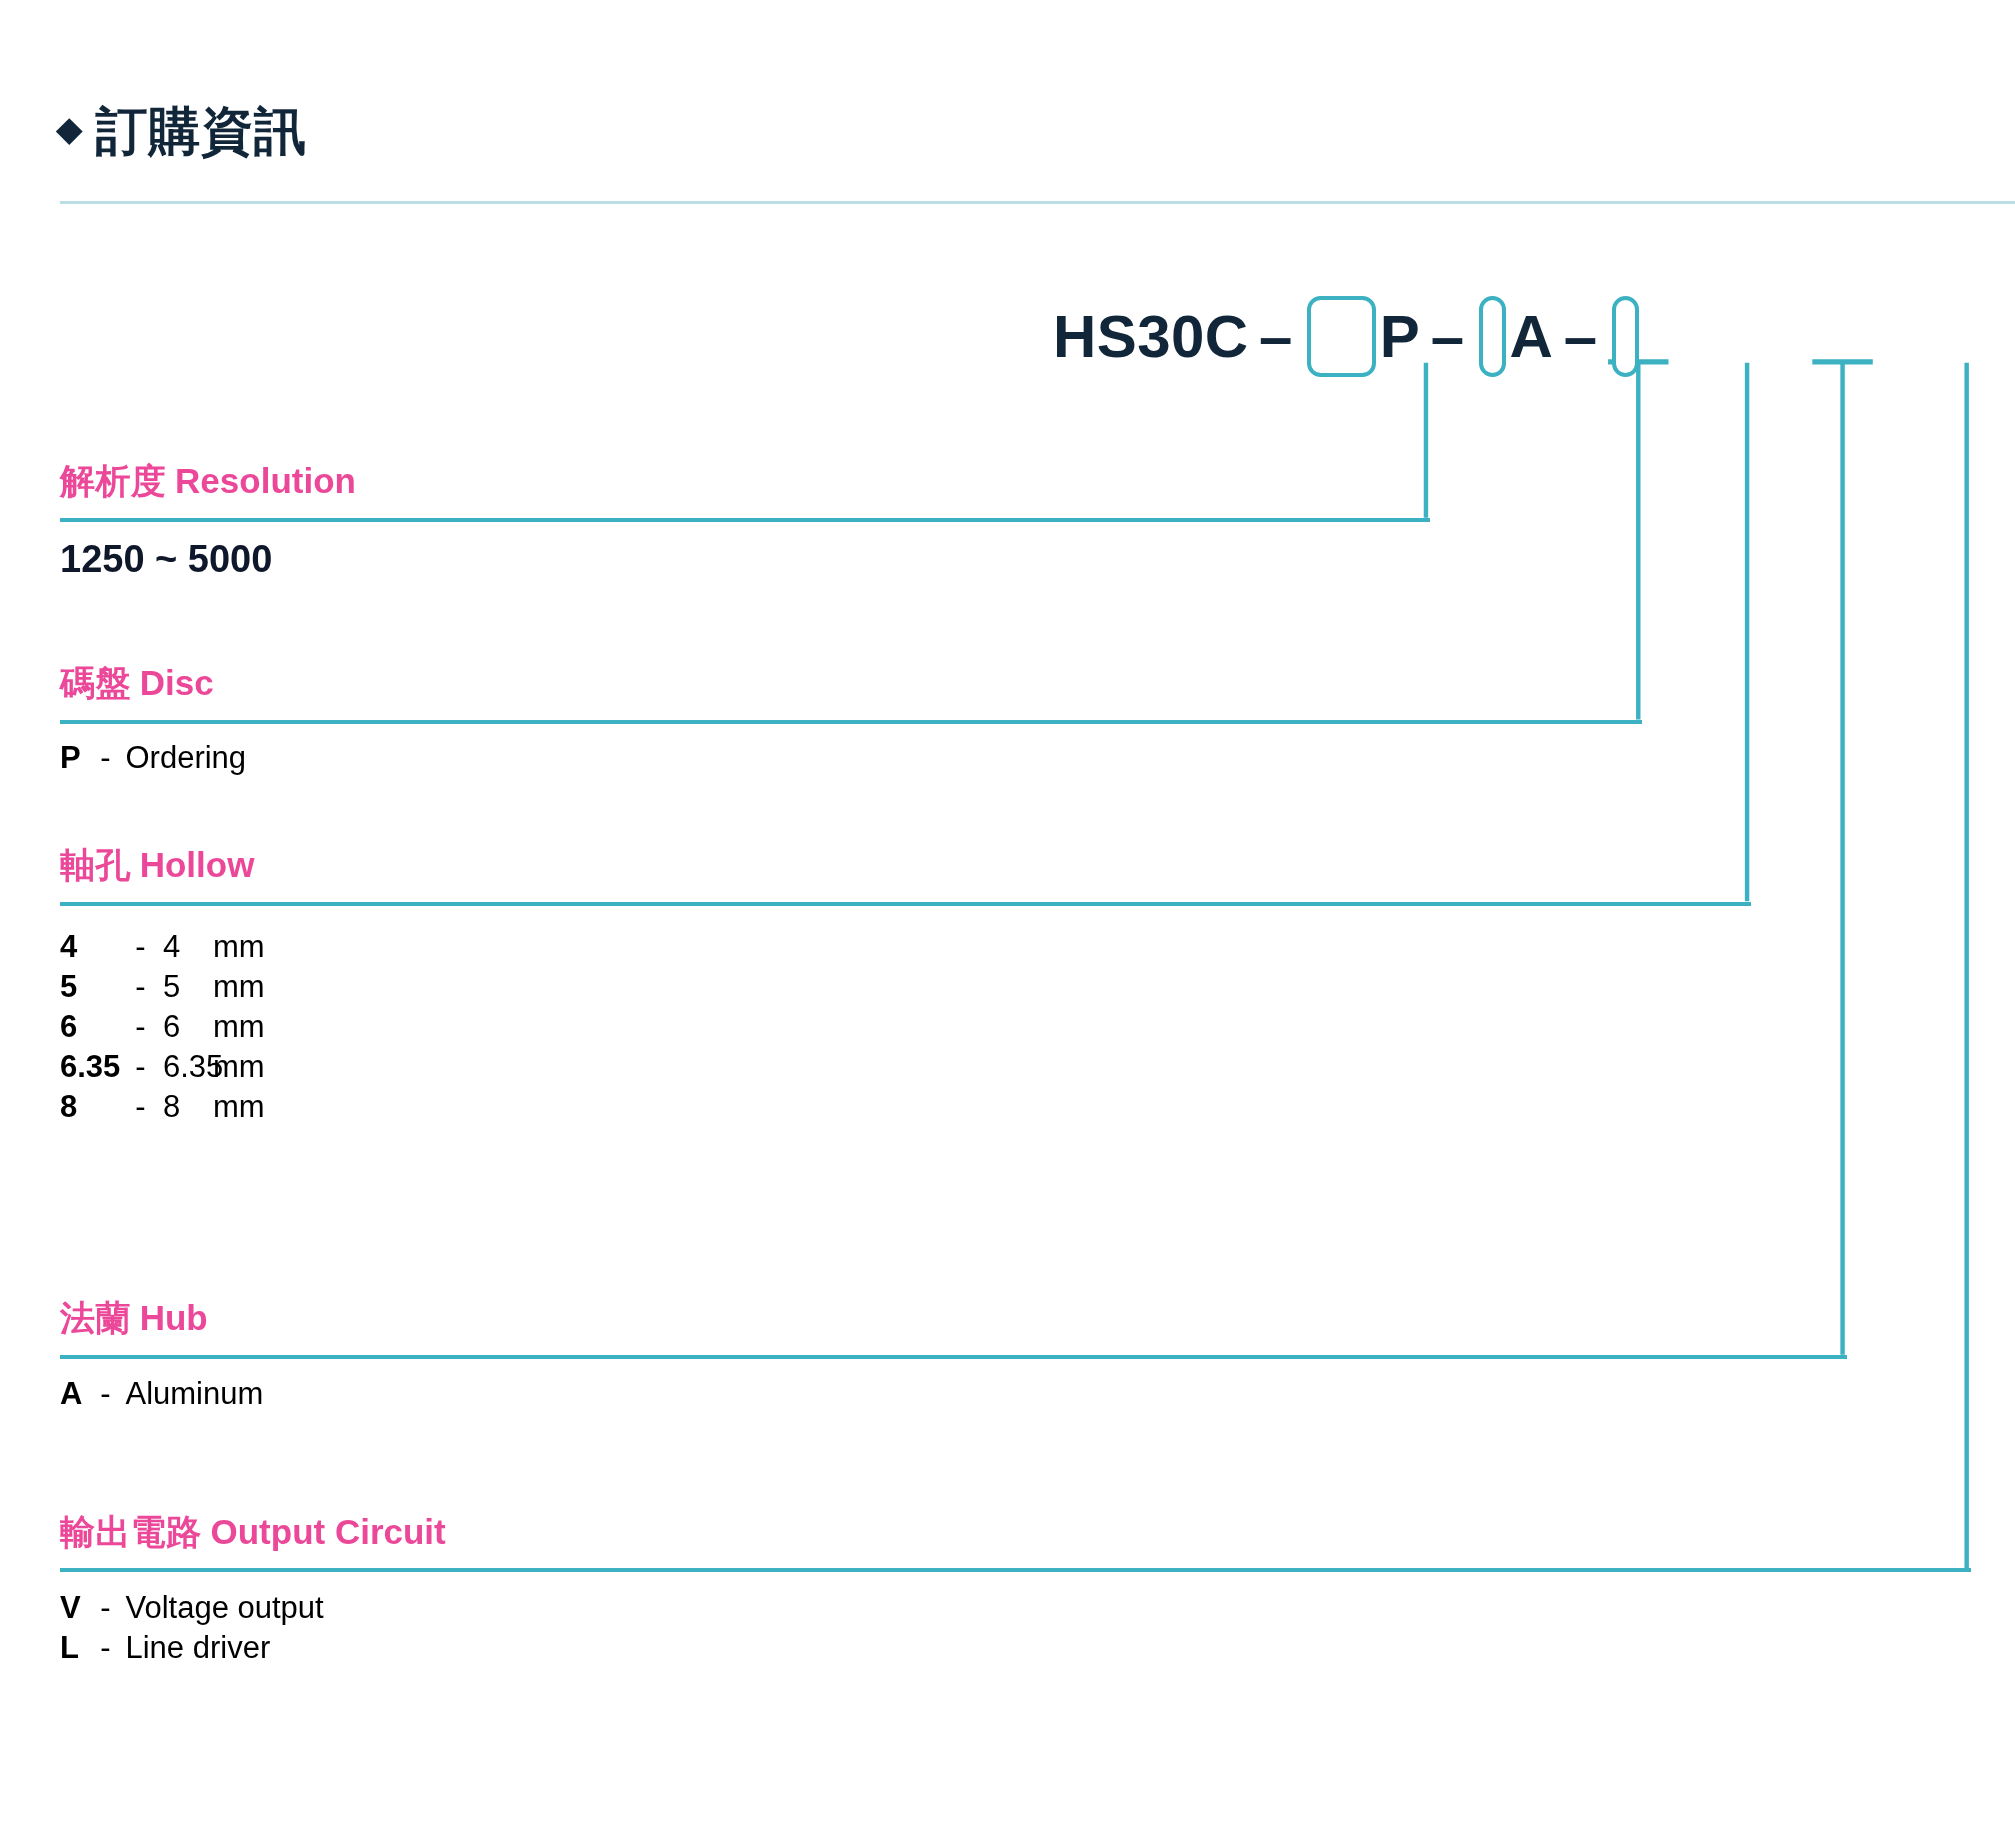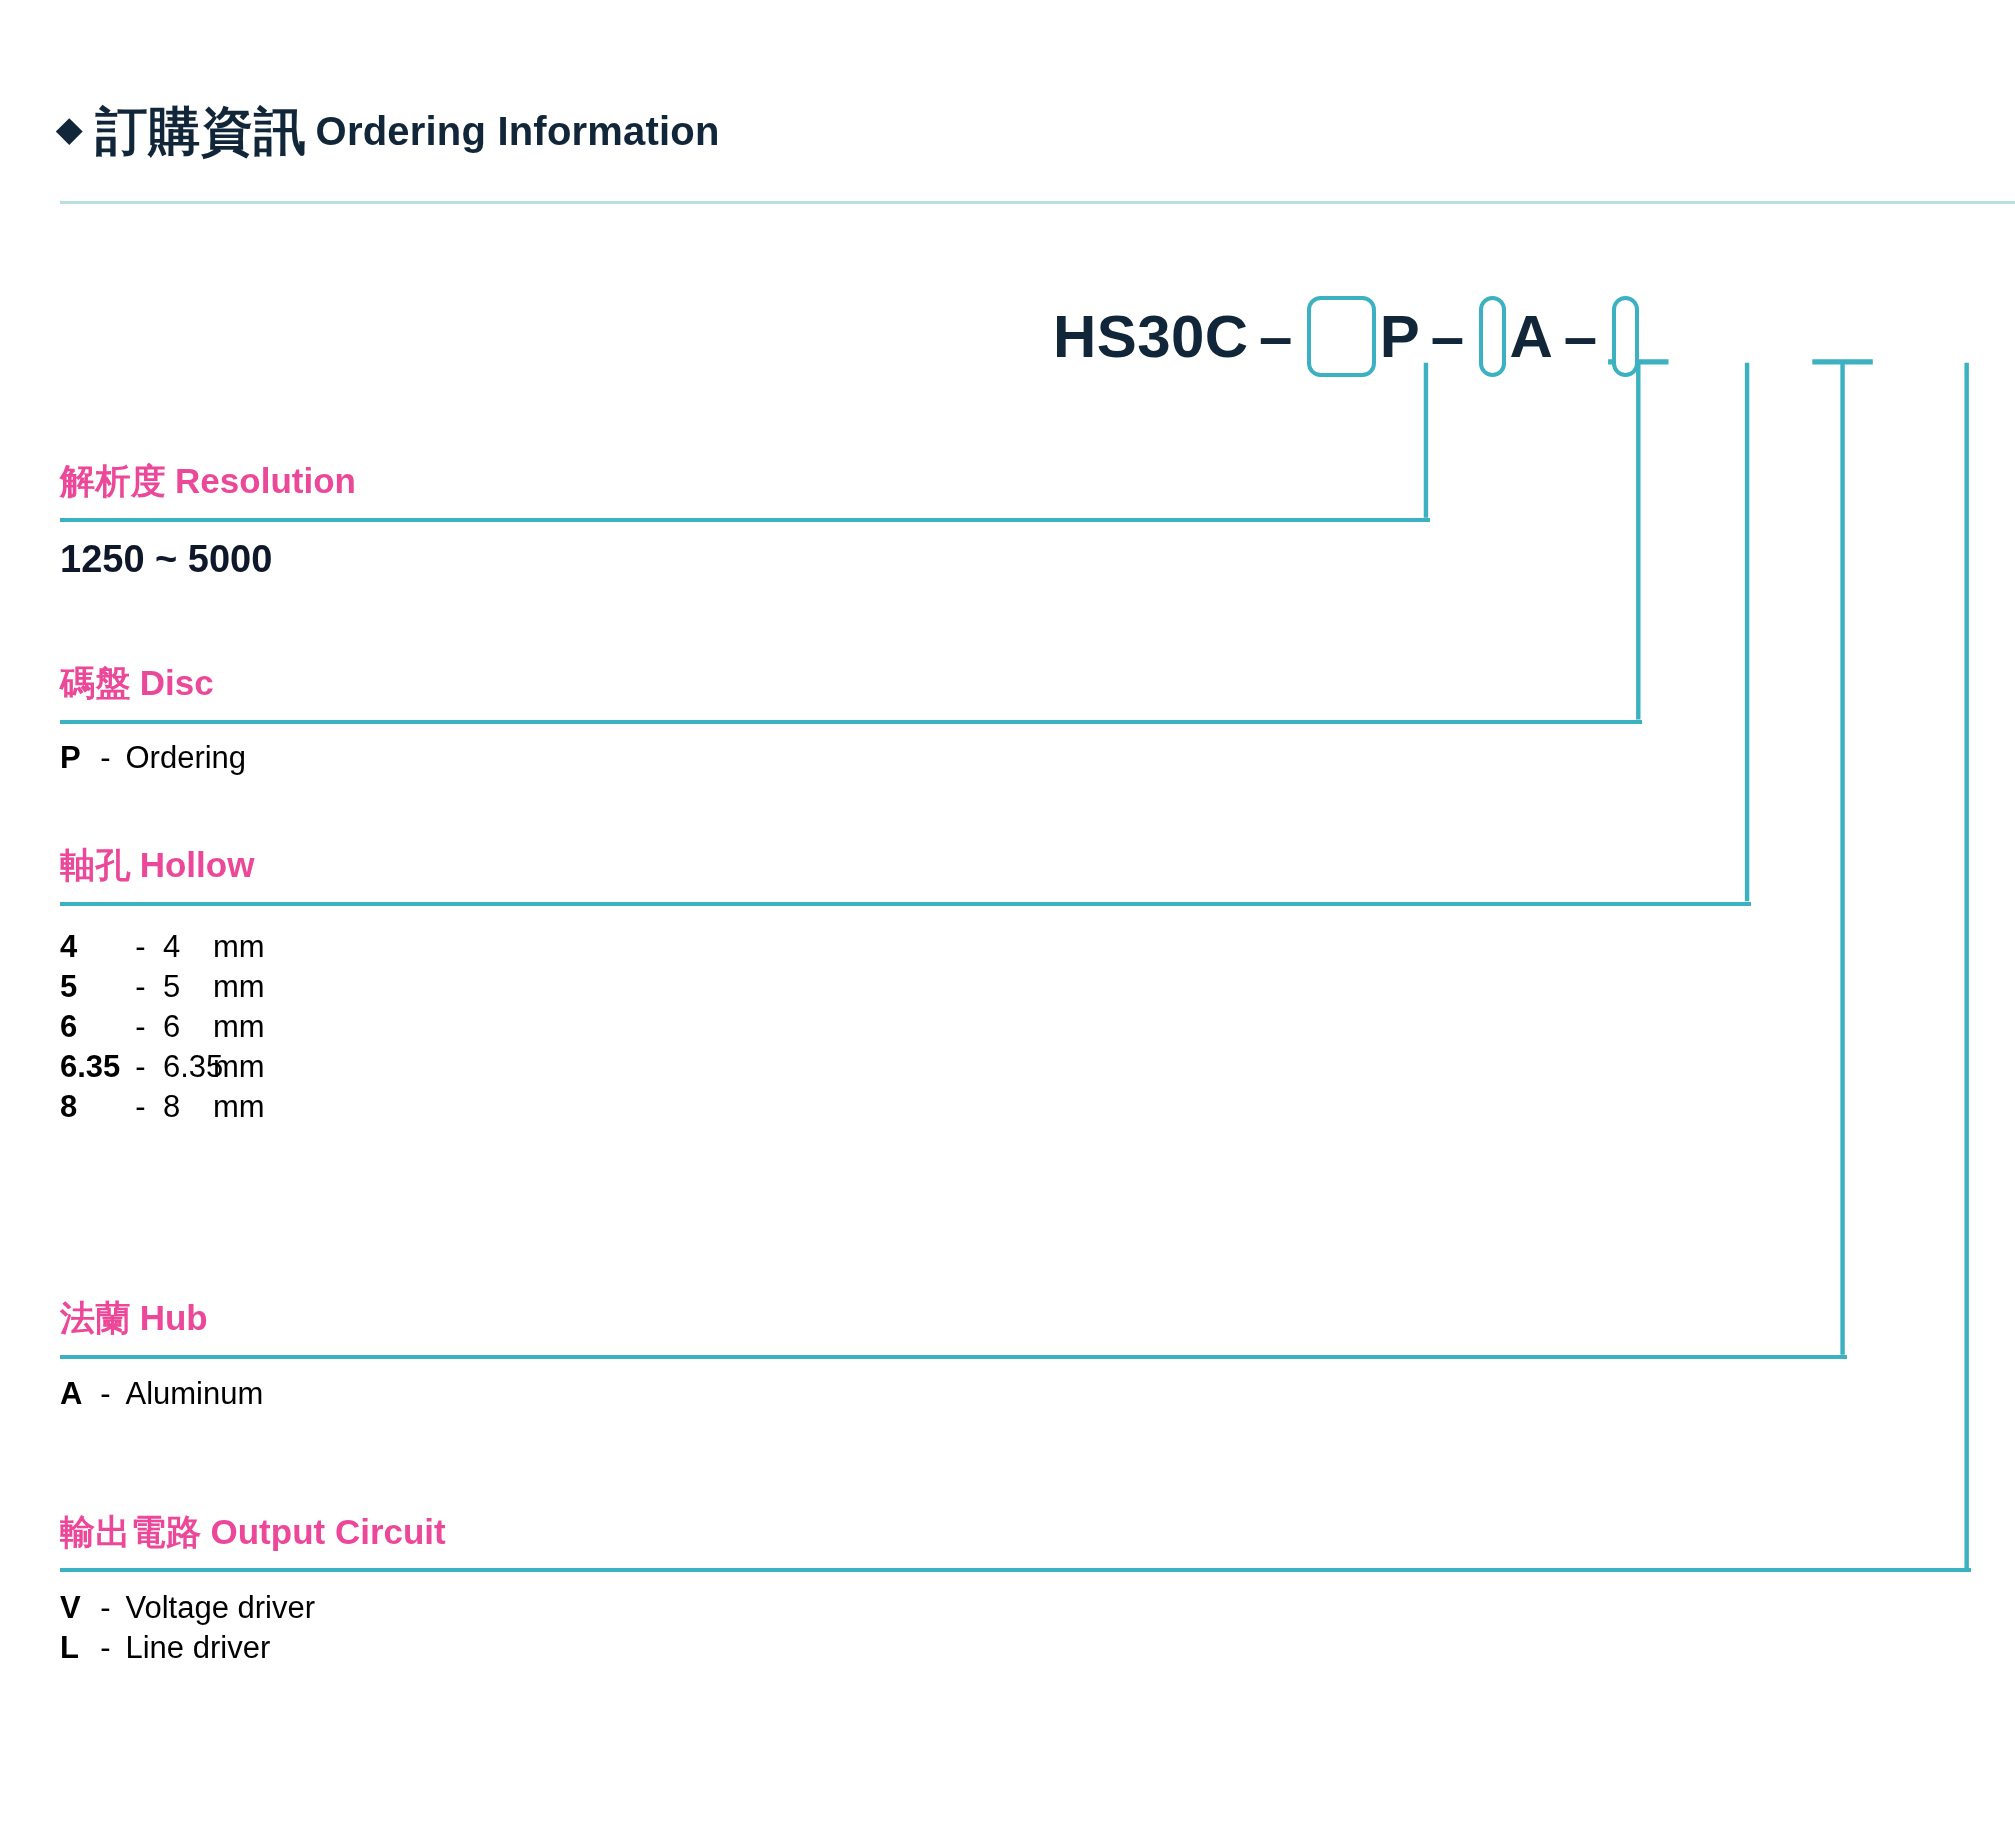--- a/index.html
+++ b/index.html
@@ -197,21 +197,20 @@
 
     <g stroke="#3BB1C1" stroke-width="13" fill="none" stroke-linecap="butt">
       <path d="M 3990 898 L 4140 898"></path>
       <path d="M 4497 898 L 4647 898"></path>
     </g>
   </svg>
 
   <div id="header">
     <span class="diamond"></span>
     <span class="htext-cn">訂購資訊</span>
-    <span class="htext-en">Ordering Information</span>
   </div>
   <div id="header-rule"></div>
 
   <div id="partnumber">
     <span class="pn-text">HS30C</span>
     <span class="pn-dash">–</span>
     <span class="pn-box wide"></span>
     <span class="pn-text">P</span>
     <span class="pn-dash">–</span>
     <span class="pn-box narrow"></span>
@@ -298,21 +297,21 @@
   <div class="section" style="top:1514px">
     <div class="sec-title">
       <span class="cn">輸出電路</span><span class="en">Output Circuit</span>
     </div>
   </div>
   <div class="sec-rule" style="top:1568px; width:1911px"></div>
   <div class="opt-list simple" style="top:1592px">
     <div class="opt-row">
       <span class="opt-code">V</span>
         <span class="opt-dash">-</span>
-        <span class="opt-desc">Voltage driver</span>
+        <span class="opt-desc">Voltage output</span>
     </div>
     <div class="opt-row">
       <span class="opt-code">L</span>
         <span class="opt-dash">-</span>
         <span class="opt-desc">Line driver</span>
     </div>
   </div>
 
 </div>
 

